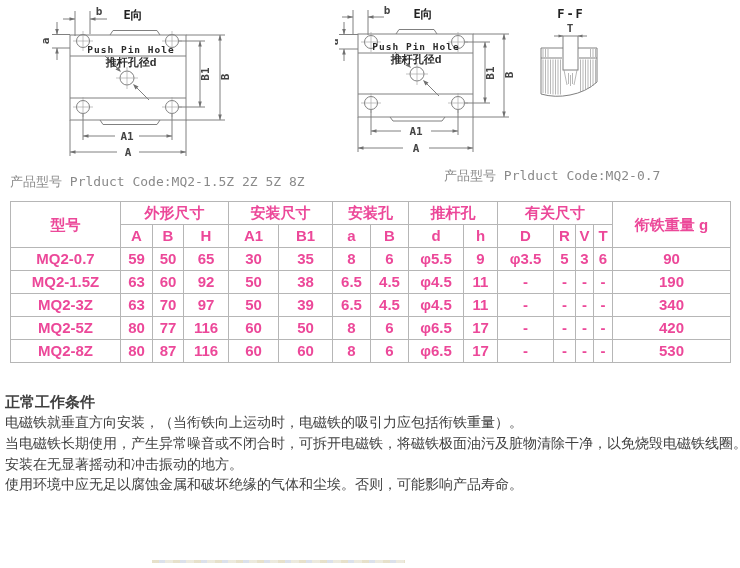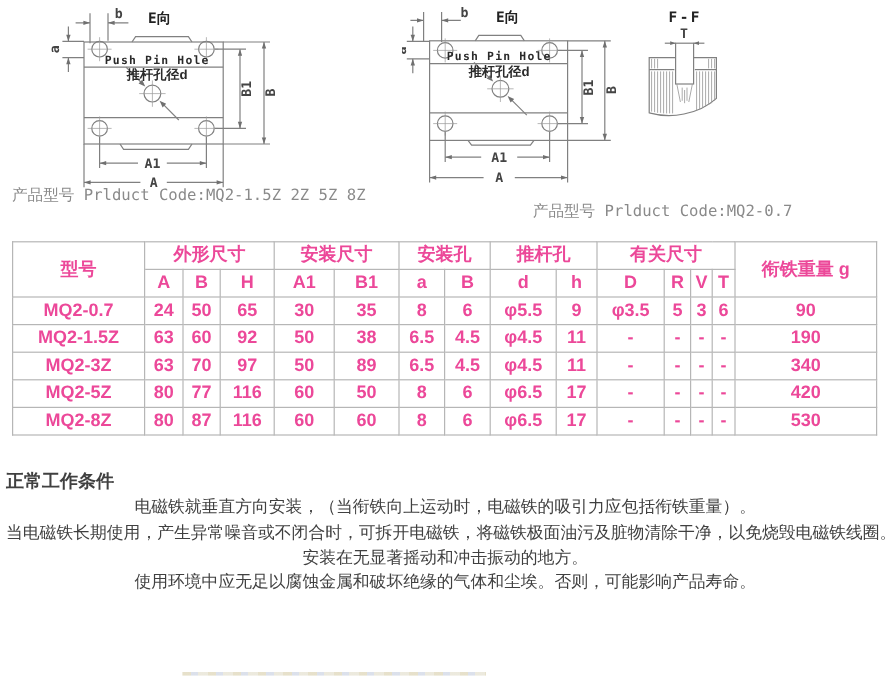--- a/index.html
+++ b/index.html
@@ -18,21 +18,21 @@
   .pcode{position:absolute;color:#8a8a8a;font-family:"DejaVu Sans Mono","Liberation Mono",monospace;
          font-size:13px;white-space:nowrap;}
   table.spec{position:absolute;left:10px;top:201px;width:720px;border-collapse:collapse;
         table-layout:fixed;font-family:"Liberation Sans",sans-serif;font-weight:bold;
         font-size:15px;color:#ec4899;}
   table.spec th, table.spec td{border:1px solid #b6b6b6;text-align:center;vertical-align:middle;
         padding:0;height:22px;line-height:22px;font-weight:bold;overflow:hidden;}
   table.spec thead tr th{height:22px;}
   .notes{position:absolute;left:5px;top:391px;width:732px;color:#404040;}
   .notes-title{font-size:15px;font-weight:bold;line-height:21px;}
-  .note-line{font-size:14px;line-height:20.8px;white-space:nowrap;text-align:center;}
+  .note-line{font-size:14px;line-height:20.8px;white-space:nowrap;}
   .fragment{position:absolute;left:152px;top:560px;width:253px;height:3px;opacity:.35;
         background:repeating-linear-gradient(90deg,#b9a86a 0 7px,#9aa8c6 7px 13px,#c9c2a0 13px 21px);}
 </style>
 </head>
 <body>
 
 <div class="page">
 
   <svg style="left:35px;top:3px" width="235" height="162" viewBox="0 0 235 162">
     <g>
@@ -250,21 +250,21 @@
       <g>
         <line class="hatch" x1="34" y1="65" x2="37" y2="80"></line>
           <line class="hatch" x1="47" y1="65" x2="44" y2="80"></line>
         <line class="hatch" x1="38.5" y1="68" x2="38.5" y2="79"></line>
           <line class="hatch" x1="40.5" y1="70" x2="40.5" y2="81"></line>
         <line class="hatch" x1="42.5" y1="68" x2="42.5" y2="79"></line>
       </g>
     </g>
   </svg>
 
-  <div class="pcode" style="left:10px;top:154px">产品型号 Prlduct Code:MQ2-1.5Z 2Z 5Z 8Z</div>
+  <div class="pcode" style="left:10px;top:173px">产品型号 Prlduct Code:MQ2-1.5Z 2Z 5Z 8Z</div>
   <div class="pcode" style="left:444px;top:167px">产品型号 Prlduct Code:MQ2-0.7</div>
 
   <table class="spec">
     <colgroup>
       <col style="width:110px">
         <col style="width:32px">
         <col style="width:31px">
         <col style="width:45px">
       <col style="width:50px">
         <col style="width:54px">
@@ -300,21 +300,21 @@
         <th>h</th>
         <th>D</th>
         <th>R</th>
         <th>V</th>
         <th>T</th>
       </tr>
     </thead>
     <tbody>
       <tr>
         <td>MQ2-0.7</td>
-        <td>24</td>
+        <td>59</td>
         <td>50</td>
         <td>65</td>
         <td>30</td>
         <td>35</td>
         <td>8</td>
         <td>6</td>
         <td>φ5.5</td>
         <td>9</td>
         <td>φ3.5</td>
         <td>5</td>
@@ -338,21 +338,21 @@
         <td>-</td>
         <td>-</td>
         <td>190</td>
       </tr>
       <tr>
         <td>MQ2-3Z</td>
         <td>63</td>
         <td>70</td>
         <td>97</td>
         <td>50</td>
-        <td>89</td>
+        <td>39</td>
         <td>6.5</td>
         <td>4.5</td>
         <td>φ4.5</td>
         <td>11</td>
         <td>-</td>
         <td>-</td>
         <td>-</td>
         <td>-</td>
         <td>340</td>
       </tr>

